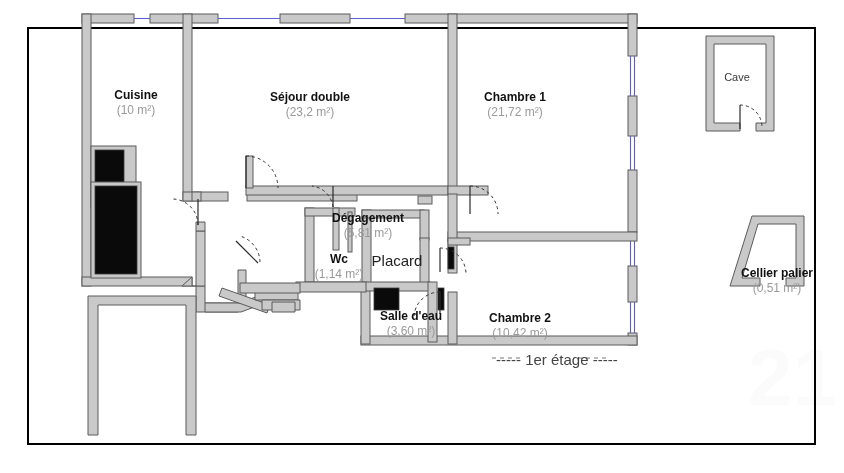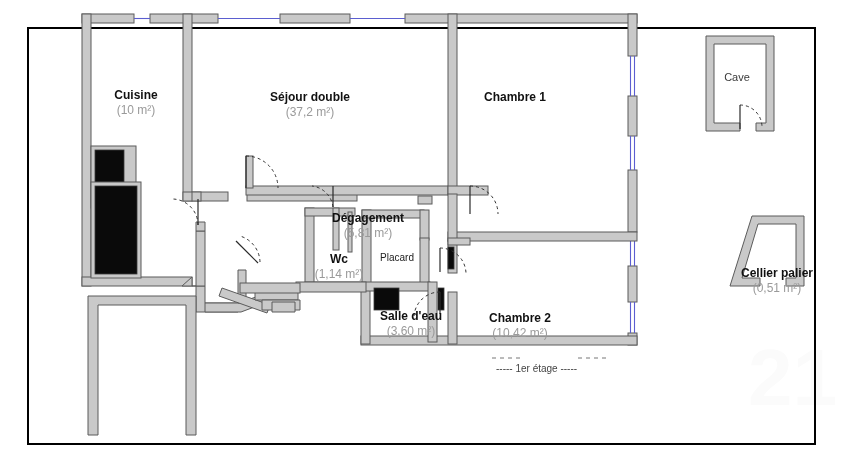--- a/index.html
+++ b/index.html
@@ -6,22 +6,22 @@
   body{width:844px;height:473px;overflow:hidden;
        font-family:"Liberation Sans","DejaVu Sans",sans-serif;}
   #plan{position:relative;width:844px;height:473px;background:#fff;}
   #frame{position:absolute;left:27px;top:27px;width:789px;height:418px;
          border:2px solid #000;box-sizing:border-box;}
   svg{position:absolute;left:0;top:0;}
   .lbl{position:absolute;text-align:center;white-space:nowrap;line-height:1.25;}
   .lbl .nm{font-weight:bold;font-size:12px;color:#111;display:block;}
   .lbl .ar{font-size:12px;color:#9a9a9a;display:block;}
   .lbl.plain .nm{font-weight:normal;font-size:11px;color:#3a3a3a;}
-  .lbl.small .nm{font-weight:normal;font-size:10px;color:#222;}
-  .floorlab{position:absolute;font-size:10px;color:#444;white-space:nowrap;margin-top:12px;}
+  .lbl.small .nm{font-weight:normal;font-size:15px;color:#222;}
+  .floorlab{position:absolute;font-size:15px;color:#444;white-space:nowrap;}
   .wm{position:absolute;color:#fbfbfb;font-size:80px;font-weight:bold;
       user-select:none;}
 </style>
 </head>
 <body>
 
 <div id="plan">
 
   <div class="wm" style="left:748px;top:332px;">21</div>
 
@@ -183,25 +183,26 @@
     <line class="dl" x1="578" y1="358" x2="610" y2="358"></line>
   </svg>
 
   <div class="lbl" style="left:86px;top:88px;width:100px;">
     <span class="nm">Cuisine</span>
     <span class="ar">(10 m²)</span>
   </div>
 
   <div class="lbl" style="left:240px;top:90px;width:140px;">
     <span class="nm">Séjour double</span>
-    <span class="ar">(37,2 m²)</span>
+    <span class="ar">(23,2 m²)</span>
   </div>
 
   <div class="lbl" style="left:445px;top:90px;width:140px;">
     <span class="nm">Chambre 1</span>
+    <span class="ar">(21,72 m²)</span>
   </div>
 
 
   <div class="lbl" style="left:308px;top:211px;width:120px;">
     <span class="nm">Dégagement</span>
     <span class="ar">(5,81 m²)</span>
   </div>
 
   <div class="lbl" style="left:299px;top:252px;width:80px;">
     <span class="nm">Wc</span>

